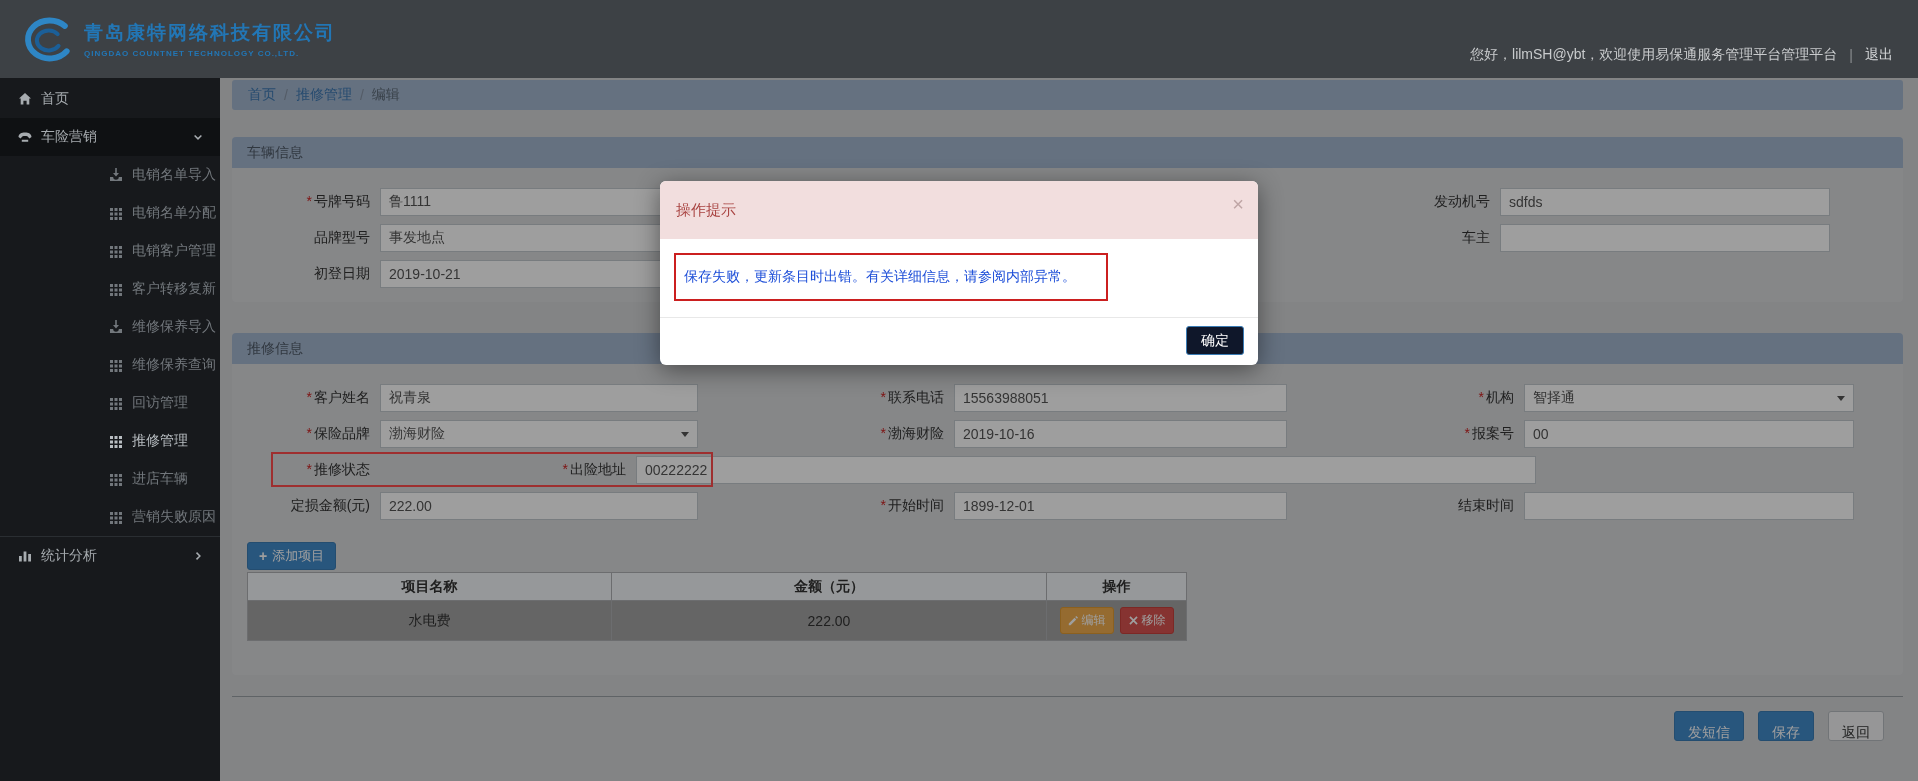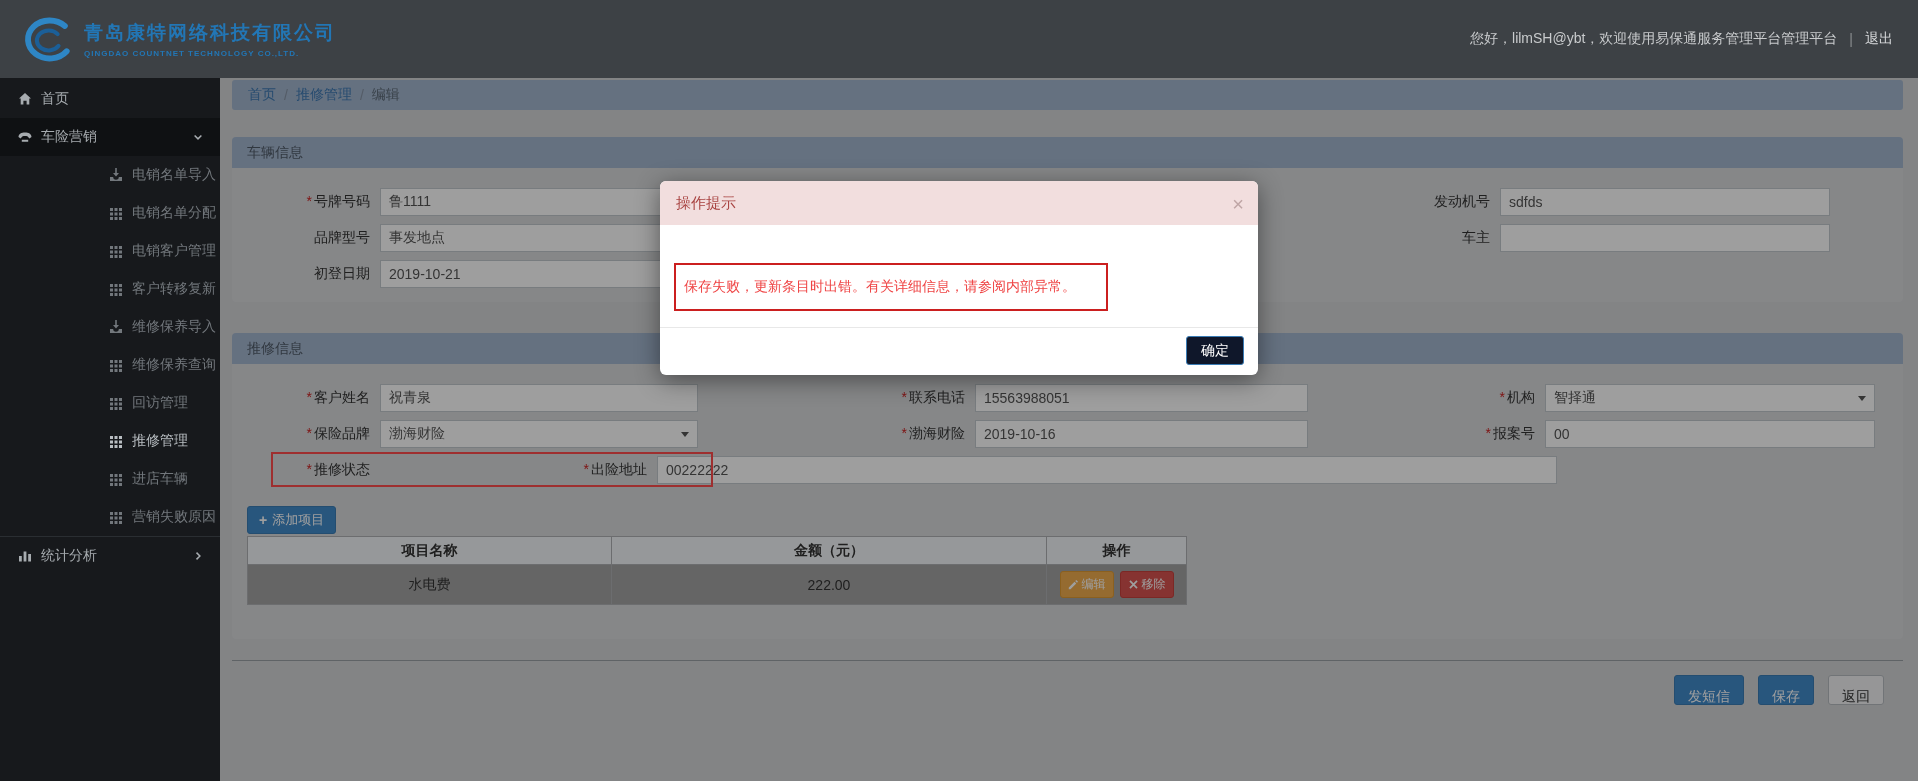--- a/index.html
+++ b/index.html
@@ -4,21 +4,21 @@
 <style>
   * { box-sizing: border-box; margin: 0; padding: 0; }
   html,body { width:1918px; height:781px; overflow:hidden; }
   body { font-family:"Liberation Sans","DejaVu Sans",sans-serif; background:#d3d5d7; position:relative; }
 
   
   .navbar { position:absolute; left:0; top:0; width:1918px; height:78px; background:#3d4145; z-index:20; display:flex; align-items:center; }
   .brand { display:flex; align-items:center; gap:10px; padding-left:16px; }
   .brand-txt .cn { font-size:19px; font-weight:bold; color:#2276b5; letter-spacing:2px; }
   .brand-txt .en { font-size:8px; color:#2276b5; letter-spacing:1px; margin-top:3px; font-weight:bold; }
-  .nav-right { position:absolute; right:25px; top:0; height:78px; display:flex; align-items:center; gap:12px; }
+  .nav-right { position:absolute; right:25px; top:16px; height:78px; display:flex; align-items:center; gap:12px; }
   .greeting { color:#c9cbcd; font-size:14px; }
   .nav-divider { color:#8a8d90; font-size:14px; }
   .logout { color:#dadcde; font-size:14px; cursor:pointer; }
 
   
   .sidebar { position:absolute; left:0; top:78px; width:220px; height:703px; background:#17191c; z-index:20; }
   .side-item { height:38px; display:flex; align-items:center; font-size:14px; color:#72777c; cursor:pointer; position:relative; }
   .side-item.top { color:#a7acb0; padding-left:17px; }
   .side-item.top .sicon { margin-right:8px; }
   .side-item.sub { padding-left:108px; }
@@ -39,21 +39,21 @@
 
   .panel { margin:0 15px 0 12px; border-radius:4px; overflow:hidden; }
   .panel-1 { margin-top:27px; }
   .panel-2 { margin-top:31px; }
   .panel-hd { height:31px; line-height:31px; background:#a3b6cf; color:#505b68; font-size:14px; padding:0 15px; }
   .panel-bd { background:#d8dadc; padding:20px 15px 14px 15px; }
   .panel-2 .panel-bd { padding-bottom:34px; }
 
   .frow { display:flex; align-items:center; height:28px; margin-bottom:8px; position:relative; }
   .flabel { text-align:right; padding-right:10px; font-size:14px; color:#333333; white-space:nowrap; }
-  .l1 { width:133px; } .l2 { width:277px; } .l3 { width:237px; }
+  .l1 { width:133px; } .l2 { width:256px; } .l3 { width:237px; }
   .req { color:#cc2222; margin-right:2px; }
   .fin { height:28px; border:1px solid #c2c8ce; background:#ffffff; color:#555555; font-size:14px; padding:0 8px; font-family:"Liberation Sans","DejaVu Sans",sans-serif; outline:none; }
   .w1 { width:318px; } .w2 { width:333px; } .w3 { width:330px; } .wide { width:900px; }
   .spacer2 { width:565px; }
   .fsel { height:28px; border:1px solid #c2c8ce; background:#ffffff; color:#555555; font-size:14px; padding:0 20px 0 8px; display:flex; align-items:center; position:relative; cursor:pointer; }
   .caret { position:absolute; right:8px; top:11px; width:0; height:0; border-left:4px solid transparent; border-right:4px solid transparent; border-top:5px solid #555555; }
   .red-box { position:absolute; left:24px; top:-4px; width:442px; height:35px; border:2px solid #ff4d4d; pointer-events:none; }
 
   .add-btn { margin-top:14px; display:inline-flex; align-items:center; gap:5px; background:#428bca; color:#ffffff; border:1px solid #3a7cb5; font-size:13px; padding:4px 11px; border-radius:3px; cursor:pointer; }
   .add-plus { font-weight:bold; font-size:14px; }
@@ -69,24 +69,24 @@
 
   .foot-rule { margin:21px 15px 0 12px; border:none; border-top:1px solid #9aa0a5; }
   .foot-btns { margin:14px 34px 0 0; display:flex; justify-content:flex-end; gap:14px; }
   .btn { height:30px; font-size:14px; border-radius:3px; padding:12px 13px; cursor:pointer; font-family:"Liberation Sans","DejaVu Sans",sans-serif; }
   .btn-primary { background:#428bca; color:#ffffff; border:1px solid #3a7cb5; }
   .btn-default { background:#f2f3f4; color:#333333; border:1px solid #b6bbc0; }
 
   
   .overlay { position:absolute; left:220px; top:78px; right:0; bottom:0; background:rgba(0,0,0,0.38); z-index:40; }
   .modal { position:absolute; left:660px; top:181px; width:598px; background:#ffffff; border-radius:6px; box-shadow:0 5px 25px rgba(0,0,0,0.45); z-index:60; overflow:hidden; }
-  .modal-hd { background:#f2dede; height:44px; display:flex; align-items:center; padding:0 16px; color:#a94442; font-size:15px; position:relative; }
+  .modal-hd { background:#f2dede; height:58px; display:flex; align-items:center; padding:0 16px; color:#a94442; font-size:15px; position:relative; }
   .modal-close { position:absolute; right:14px; top:13px; color:#bfa5a5; font-size:20px; line-height:20px; cursor:pointer; }
   .modal-bd { padding:14px 14px 16px 14px; }
-  .msg-box { border:2px solid #cb1f1f; width:fit-content; max-width:100%; padding:13px 30px 13px 8px; font-size:14px; color:#ef4444;margin-top:24px; }
+  .msg-box { border:2px solid #cb1f1f; width:fit-content; max-width:100%; padding:13px 30px 13px 8px; font-size:14px; color:#1d4ed8; }
   .modal-ft { border-top:1px solid #e8e8e8; padding:8px 14px 10px 14px; text-align:right; }
   .ok-btn { background:#0f172a; color:#ffffff; border:1px solid #3a7cb5; font-size:14px; height:29px; padding:0 14px; border-radius:3px; cursor:pointer; font-family:"Liberation Sans","DejaVu Sans",sans-serif; }
 </style>
 </head>
 <body>
 
 <div class="navbar">
   <div class="brand">
     <svg width="58" height="47" viewBox="0 0 64 52">
       <path d="M54 11 A24 21 0 1 0 56 39" fill="none" stroke="#2e86c5" stroke-width="6.5" stroke-linecap="round"></path>
@@ -250,20 +250,28 @@
         <div class="flabel l2"><span class="req">*</span><span>渤海财险</span></div>
         <input class="fin w2" value="2019-10-16" style="">
         <div class="flabel l3"><span class="req">*</span><span>报案号</span></div>
         <input class="fin w3" value="00" style="">
       </div>
       <div class="frow">
         <div class="red-box"></div>
         <div class="flabel l1"><span class="req">*</span><span>推修状态</span></div>
         <div class="flabel l2"><span class="req">*</span><span>出险地址</span></div>
         <input class="fin wide" value="00222222" style="">
+      </div>
+      <div class="frow">
+        <div class="flabel l1"><span>定损金额(元)</span></div>
+        <input class="fin w1" value="222.00" style="">
+        <div class="flabel l2"><span class="req">*</span><span>开始时间</span></div>
+        <input class="fin w2" value="1899-12-01" style="">
+        <div class="flabel l3"><span>结束时间</span></div>
+        <input class="fin w3" value="" style="">
       </div>
 
       <div class="add-btn">
         <span class="add-plus">+</span>
         <span>添加项目</span>
       </div>
 
       <table class="items">
         <tbody>
             <tr>

